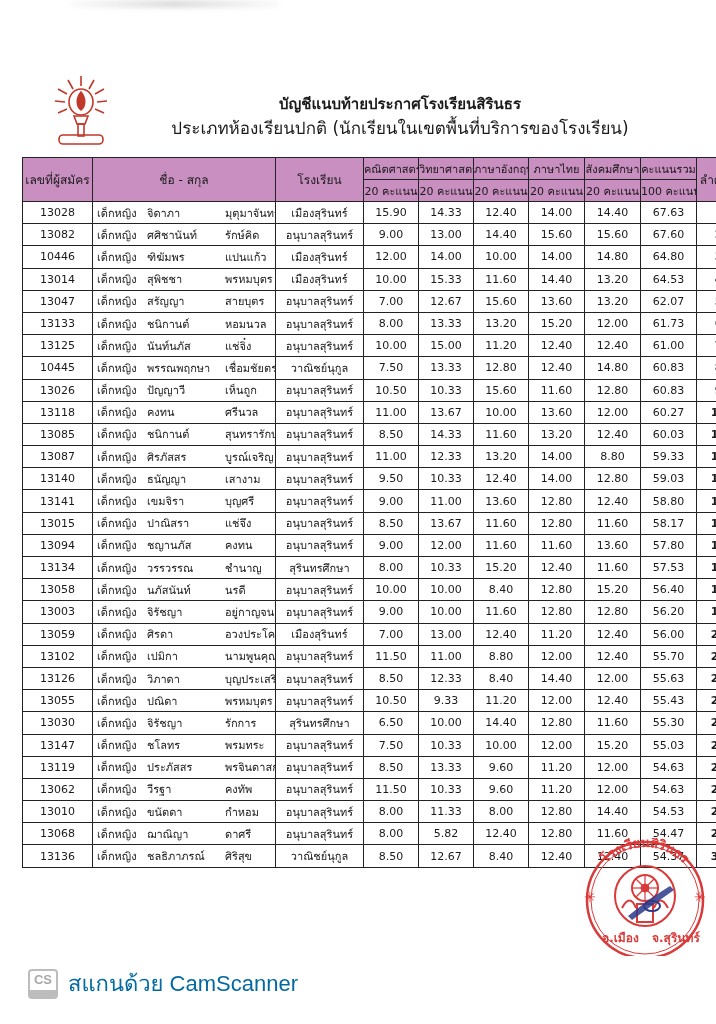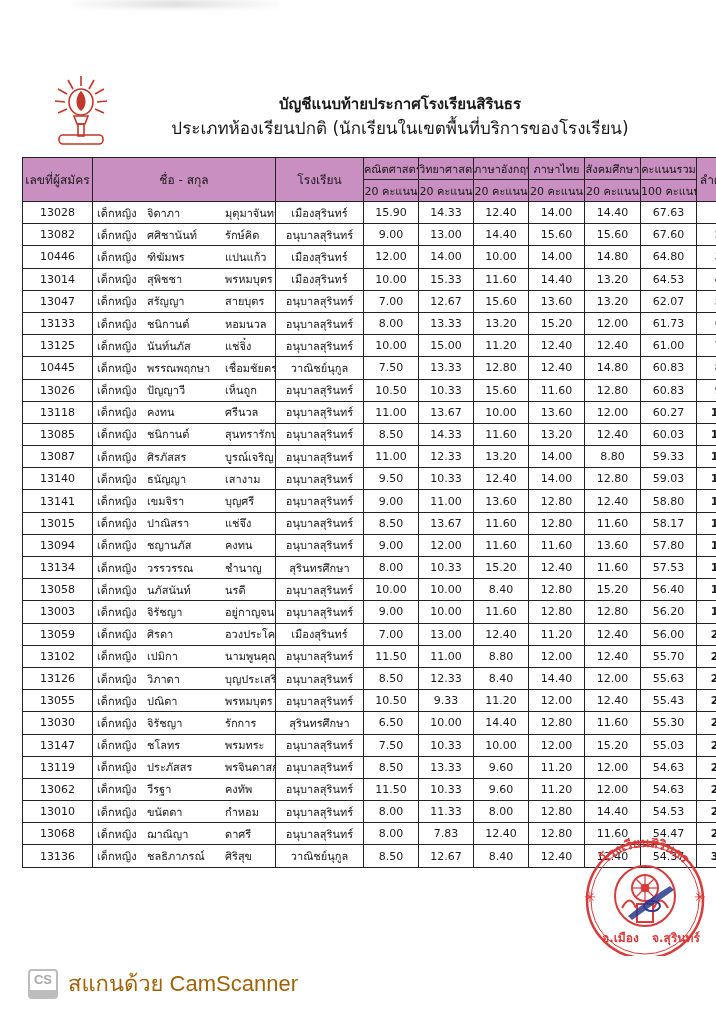--- a/index.html
+++ b/index.html
@@ -50,21 +50,21 @@
     position:relative; box-sizing:border-box; background:#fff;
   }
   .cs-icon span {
     position:absolute; left:0; right:0; top:1px; text-align:center;
     font-size:13px; font-weight:bold; color:#a8a8a8;
     font-family:"Liberation Sans", sans-serif;
   }
   .cs-icon::after {
     content:""; position:absolute; left:0; right:0; bottom:0; height:7px; background:#bdbdbd;
   }
-  .footer-text { font-size:22px; color:#a16207; font-family:"Liberation Sans", sans-serif; }
+  .footer-text { font-size:22px; color:#0369a1; font-family:"Liberation Sans", sans-serif; }
 </style>
 </head>
 <body>
 
 <div class="page">
   <div class="smudge"></div>
 
   <div class="logo">
     <svg width="66" height="80" viewBox="0 0 66 80">
       <g stroke="#c0392b" stroke-width="1.6" fill="none">
@@ -461,21 +461,21 @@
           <td>12.80</td>
           <td>14.40</td>
           <td class="total">54.53</td>
           <td class="rank">28</td>
         </tr>
         <tr>
           <td>13068</td>
           <td class="name"><span class="prefix">เด็กหญิง</span><span class="first">ฌาณิญา</span><span class="last">ดาศรี</span></td>
           <td>อนุบาลสุรินทร์</td>
           <td>8.00</td>
-          <td>7.83</td>
+          <td>5.82</td>
           <td>12.40</td>
           <td>12.80</td>
           <td>11.60</td>
           <td class="total">54.47</td>
           <td class="rank">29</td>
         </tr>
         <tr>
           <td>13136</td>
           <td class="name"><span class="prefix">เด็กหญิง</span><span class="first">ชลธิภาภรณ์</span><span class="last">ศิริสุข</span></td>
           <td>วาณิชย์นุกูล</td>

